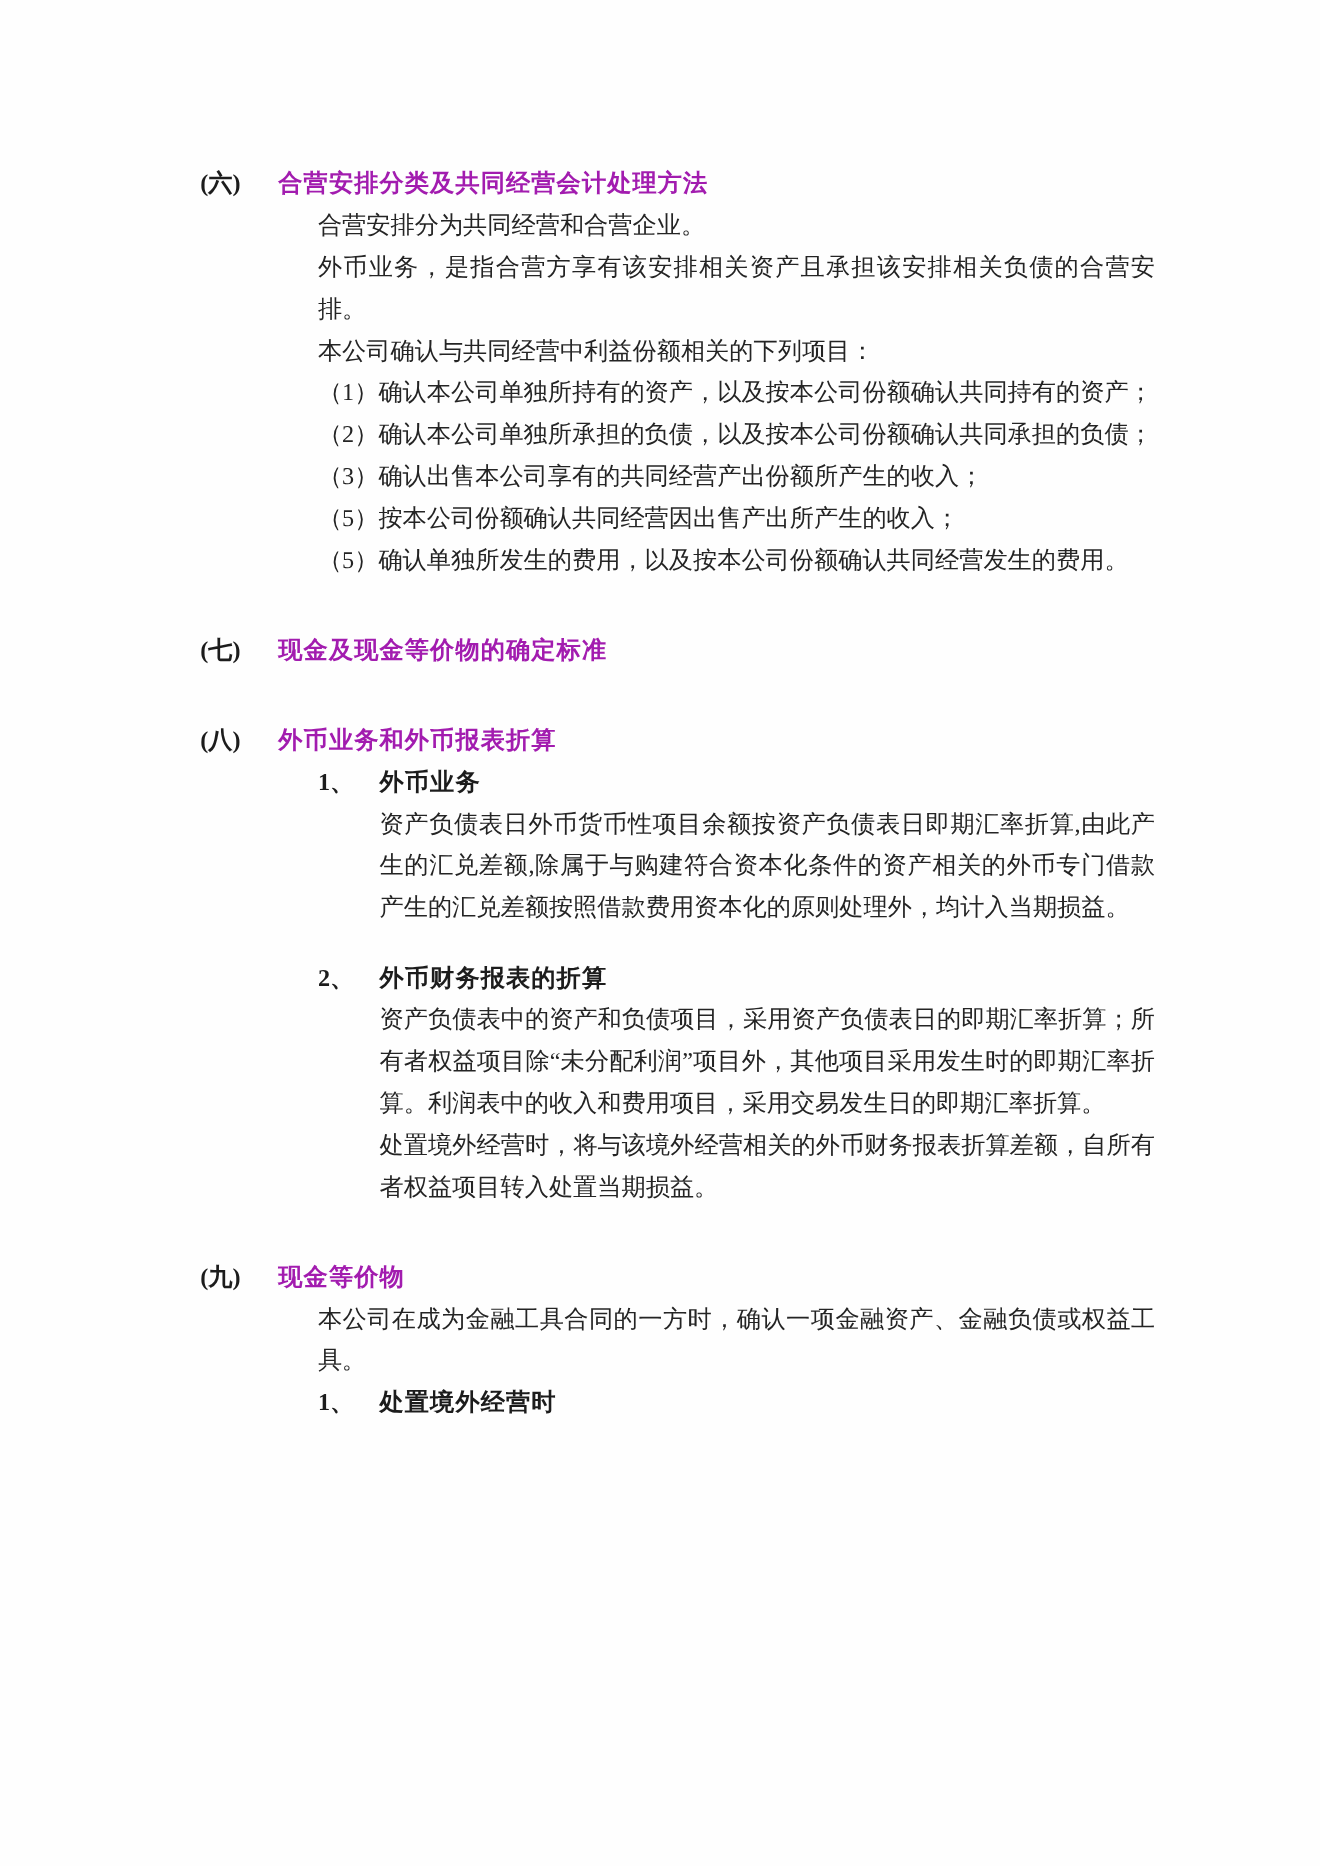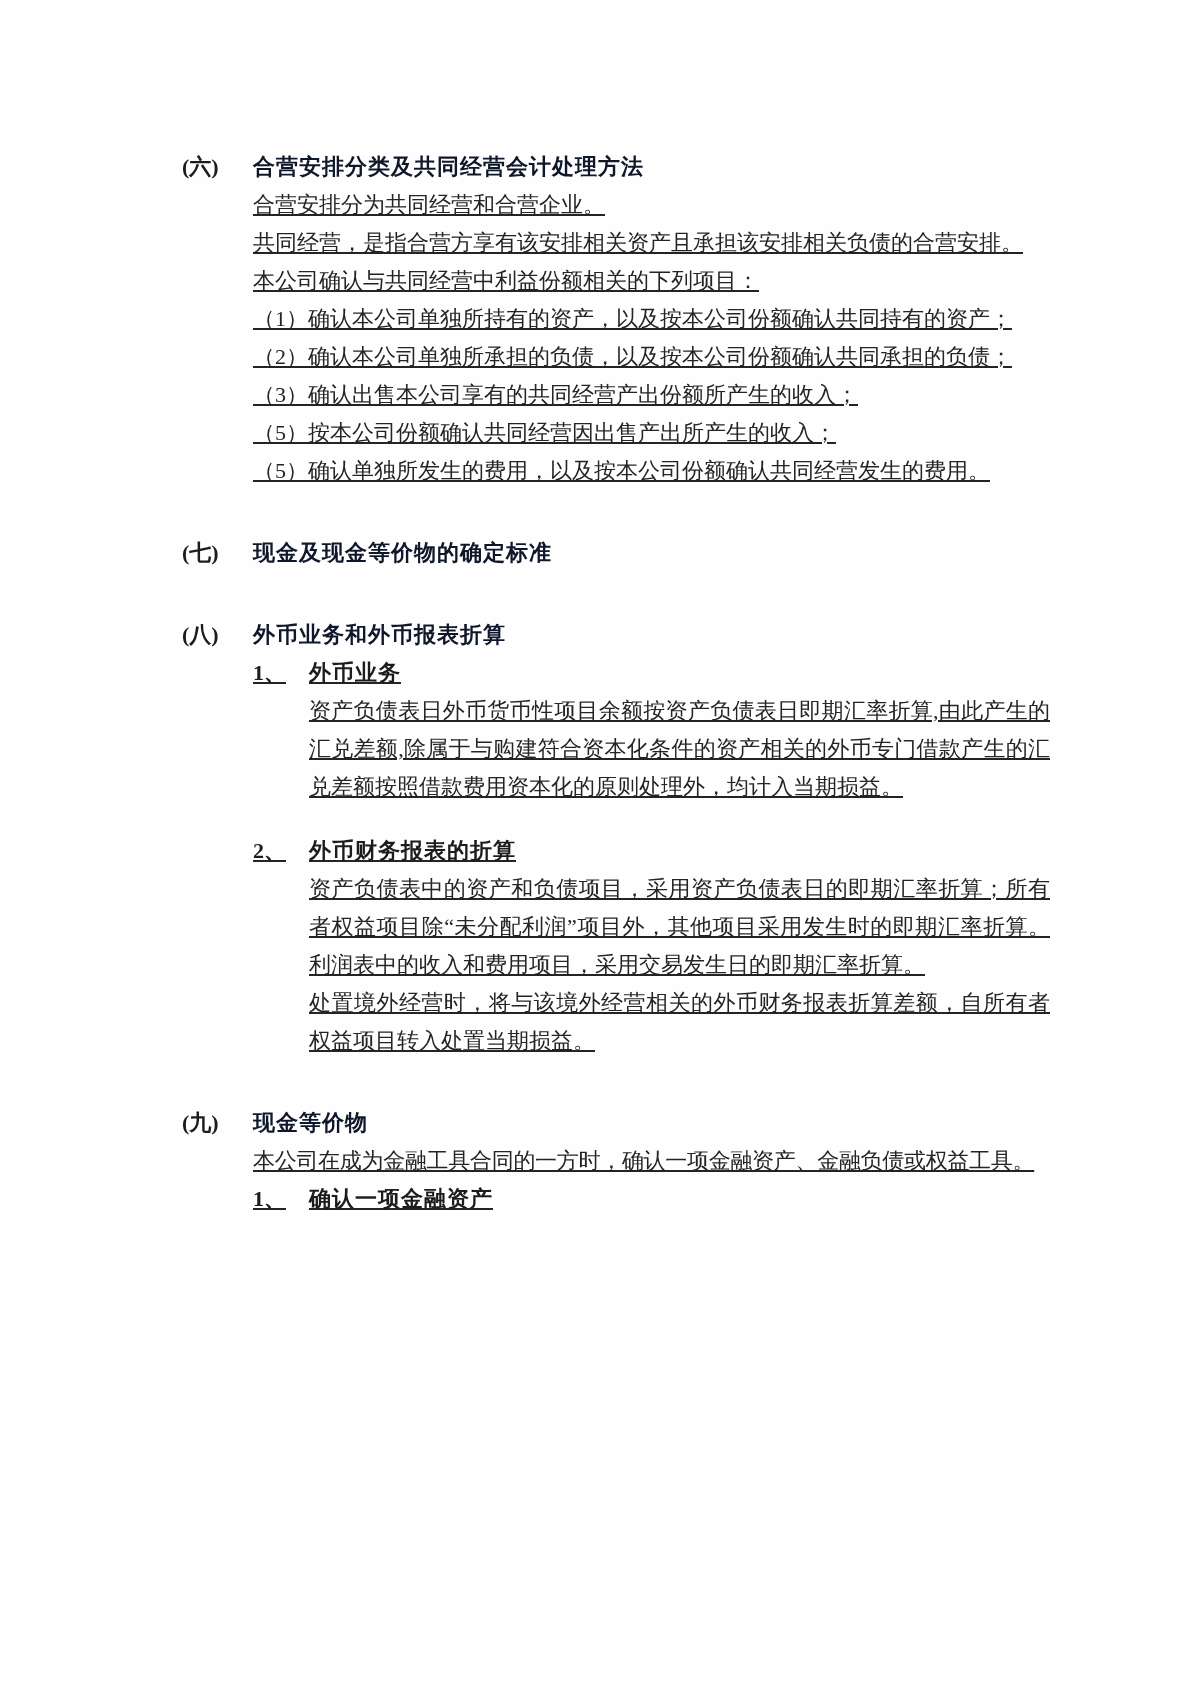--- a/index.html
+++ b/index.html
@@ -20,24 +20,24 @@
   .sec.first { margin-top: 0; }
   .sec-head { display: flex; }
   .sec-label {
     width: 71px;
     flex: none;
     font-weight: bold;
     color: #1c1c1c;
   }
   .sec-title {
     font-weight: bold;
-    color: #0f172a;
+    color: #a21caf;
     letter-spacing: 1px;
   }
-  .sec-body { margin-left: 71px; text-decoration: underline; }
+  .sec-body { margin-left: 107px; }
   .sec-body p { margin: 0; text-align: justify; }
   .squeeze { letter-spacing: -1.8px; }
   .mild-squeeze { letter-spacing: -0.3px; }
   .sub.gap { margin-top: 26px; }
   .sub-head { display: flex; font-weight: bold; color: #1c1c1c; }
   .sub-num { width: 56px; flex: none; }
   .sub-title { letter-spacing: 1px; }
   .sub-body { margin-left: 56px; }
   .sub-body p { margin: 0; text-align: justify; }
 </style>
@@ -46,21 +46,21 @@
 
 <div class="page">
 
   <section class="sec first">
     <div class="sec-head">
       <span class="sec-label">(六)</span>
       <span class="sec-title">合营安排分类及共同经营会计处理方法</span>
     </div>
     <div class="sec-body">
       <p>合营安排分为共同经营和合营企业。</p>
-      <p>共同经营，是指合营方享有该安排相关资产且承担该安排相关负债的合营安排。</p>
+      <p>外币业务，是指合营方享有该安排相关资产且承担该安排相关负债的合营安排。</p>
       <p>本公司确认与共同经营中利益份额相关的下列项目：</p>
       <p>（1）确认本公司单独所持有的资产，以及按本公司份额确认共同持有的资产；</p>
       <p>（2）确认本公司单独所承担的负债，以及按本公司份额确认共同承担的负债；</p>
       <p>（3）确认出售本公司享有的共同经营产出份额所产生的收入；</p>
       <p>（5）按本公司份额确认共同经营因出售产出所产生的收入；</p>
       <p>（5）确认单独所发生的费用，以及按本公司份额确认共同经营发生的费用。</p>
     </div>
   </section>
 
   <section class="sec">
@@ -105,19 +105,19 @@
     <div class="sec-head">
       <span class="sec-label">(九)</span>
       <span class="sec-title">现金等价物</span>
     </div>
     <div class="sec-body">
       <p class="mild-squeeze">本公司在成为金融工具合同的一方时，确认一项金融资产、金融负债或权益工具。</p>
 
       <div class="sub">
         <div class="sub-head">
           <span class="sub-num">1、</span>
-          <span class="sub-title">确认一项金融资产</span>
+          <span class="sub-title">处置境外经营时</span>
         </div>
       </div>
     </div>
   </section>
 
 </div>
 
 </body></html>

